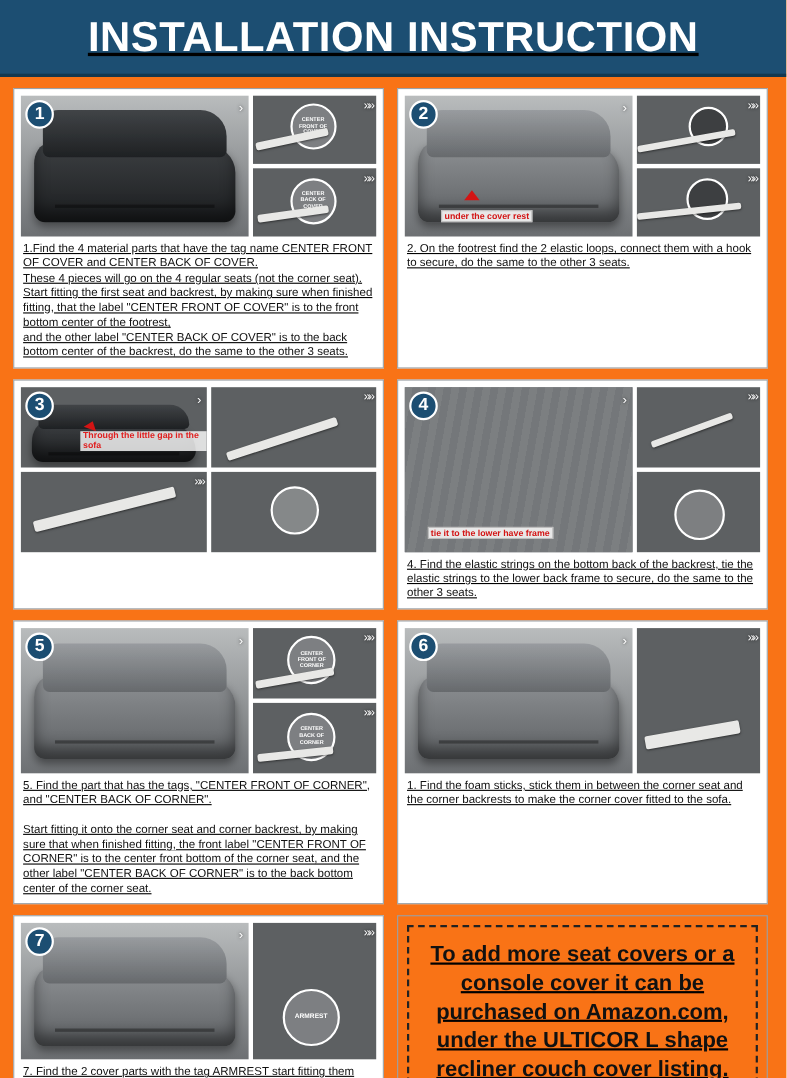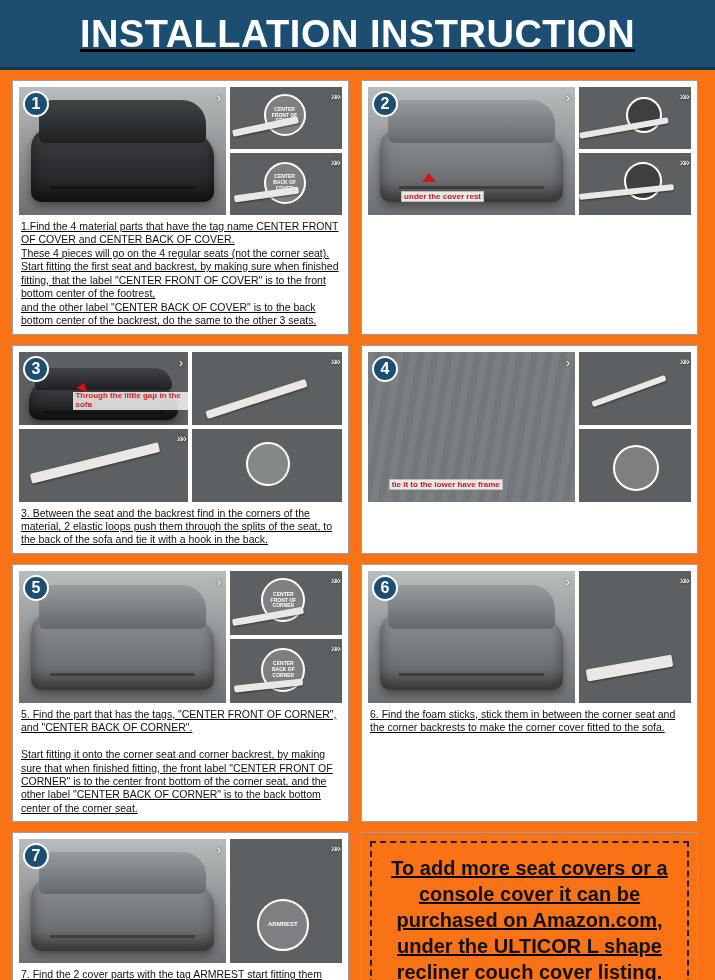--- a/index.html
+++ b/index.html
@@ -299,20 +299,21 @@
             <div class="bubble" style="left:42%;top:16%;width:36px;height:36px;background:rgba(40,42,44,.6);"></div>
             <div class="strap" style="left:0%;top:62%;width:80%;height:6px;transform:rotate(-10deg);"></div>
           </div>
           <div class="cell ph-dark">
             <div class="chevrons">»»</div>
             <div class="bubble" style="left:40%;top:14%;width:38px;height:38px;background:rgba(40,42,44,.6);"></div>
             <div class="strap" style="left:0%;top:58%;width:85%;height:6px;transform:rotate(-6deg);"></div>
           </div>
         </div>
       </div>
+      <div class="caption">2. On the footrest find the 2 elastic loops, connect them with a hook to secure, do the same to the other 3 seats.</div>
     </div>
 
     <div class="step">
       <div class="badge">3</div>
       <div class="media tall">
         <div class="media-side" style="width:auto;flex:1 1 auto;">
           <div class="cell ph-room">
             <div class="sofa dark" style="bottom:6%;height:50%;"></div>
             <div class="chev-single">›</div>
             <div class="arrow-red" style="left:34%;top:42%;transform:rotate(200deg) scale(.85);"></div>
@@ -326,40 +327,40 @@
         <div class="media-side" style="width:150px;">
           <div class="cell ph-hand">
             <div class="chevrons">»»</div>
             <div class="strap" style="left:8%;top:60%;width:70%;height:8px;transform:rotate(-18deg);"></div>
           </div>
           <div class="cell ph-hand">
             <div class="bubble" style="left:36%;top:18%;width:44px;height:44px;background:rgba(255,255,255,.25);"></div>
           </div>
         </div>
       </div>
-      <div class="caption">3. Between the seat and the backrest find in the corners of the material, 2 elastic loops push them through the splits of the seat, to the back of the sofa and tie it with a hook in the back.</div>
     </div>
 
     <div class="step">
       <div class="badge">4</div>
       <div class="media tall">
         <div class="media-main ph-fabric">
           <div class="chev-single">›</div>
           <div class="callout boxed" style="left:10%;bottom:8%;">tie it to the lower have frame</div>
         </div>
         <div class="media-side">
           <div class="cell ph-closeup">
             <div class="chevrons">»»</div>
             <div class="strap" style="left:10%;top:50%;width:70%;height:6px;transform:rotate(-20deg);"></div>
           </div>
           <div class="cell ph-closeup">
             <div class="bubble" style="left:30%;top:22%;width:46px;height:46px;background:rgba(255,255,255,.2);"></div>
           </div>
         </div>
       </div>
+      <div class="caption">4. Find the elastic strings on the bottom back of the backrest, tie the elastic strings to the lower back frame to secure, do the same to the other 3 seats.</div>
     </div>
 
     <div class="step">
       <div class="badge">5</div>
       <div class="media" style="height:132px;">
         <div class="media-main ph-room">
           <div class="sofa grey"></div>
           <div class="chev-single">›</div>
         </div>
         <div class="media-side">
@@ -387,21 +388,21 @@
           <div class="sofa grey"></div>
           <div class="chev-single">›</div>
         </div>
         <div class="media-side" style="width:112px;">
           <div class="cell ph-hand" style="flex:1 1 0;">
             <div class="chevrons">»»</div>
             <div class="strap" style="left:6%;bottom:22%;width:78%;height:12px;transform:rotate(-10deg);"></div>
           </div>
         </div>
       </div>
-      <div class="caption">6. Find the foam sticks, stick them in between the corner seat and the corner backrests to make the corner cover fitted to the sofa.</div>
+      <div class="caption">1. Find the foam sticks, stick them in between the corner seat and the corner backrests to make the corner cover fitted to the sofa.</div>
     </div>
 
     <div class="step">
       <div class="badge">7</div>
       <div class="media" style="height:124px;">
         <div class="media-main ph-room">
           <div class="sofa grey"></div>
           <div class="chev-single">›</div>
         </div>
         <div class="media-side" style="width:112px;">

